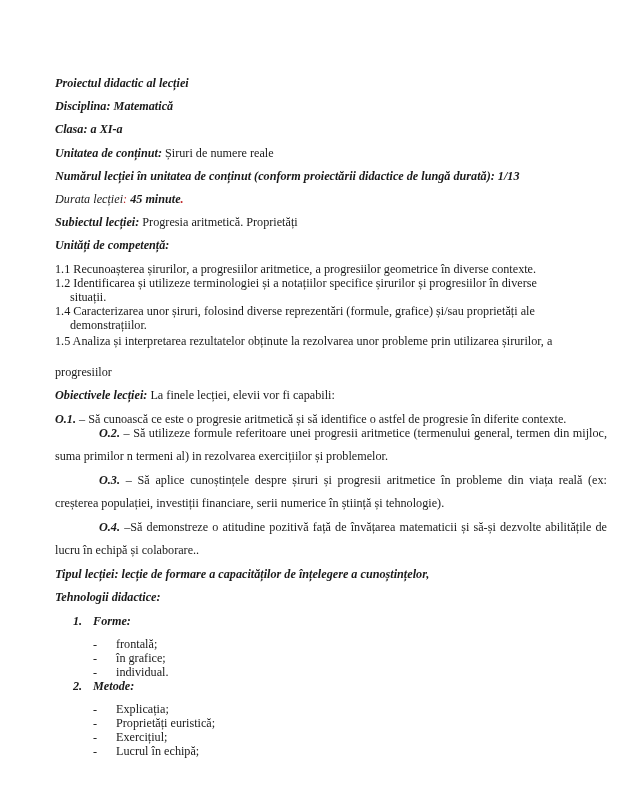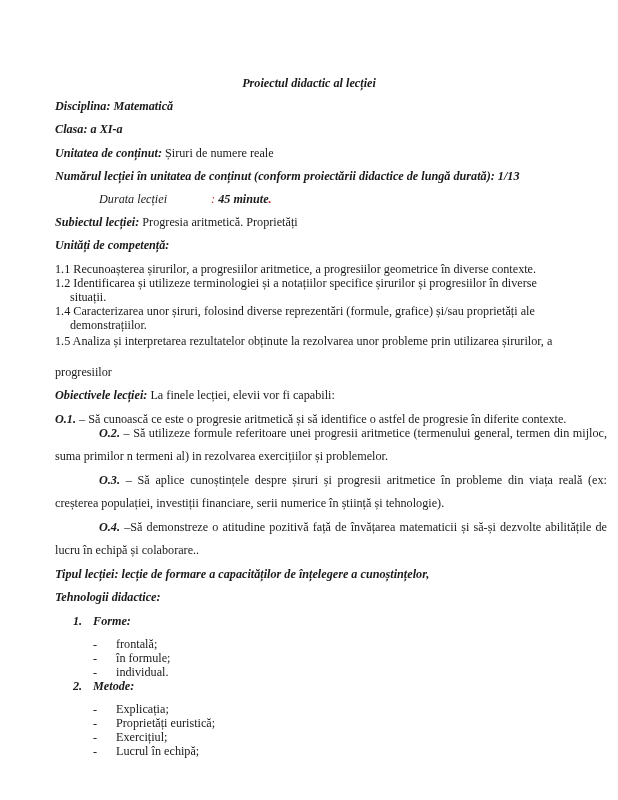--- a/index.html
+++ b/index.html
@@ -3,23 +3,23 @@
 <meta charset="utf-8">
 <style>
   html, body { margin: 0; padding: 0; background: #ffffff; }
   body { width: 618px; height: 800px; position: relative; overflow: hidden;
          font-family: "Liberation Serif", "DejaVu Serif", serif; color: #1a1a1a; font-size: 12.2px; }
   .page { position: absolute; left: 55px; top: 0; width: 508px; }
   .line { position: absolute; left: 0; white-space: nowrap; line-height: 14px; }
   .just { width: 508px; text-align: justify; text-align-last: justify; white-space: normal; margin-left: 44px; }
   .bi { font-weight: bold; font-style: italic; }
   .b { font-weight: normal; }
-  .i { font-style: italic; margin-left: 44px; }
+  .i { font-style: italic; }
   .red { color: #c0282a; }
-  .center { left: 0; width: 508px; text-align: center; }
+  .center { left: 0; width: 508px; text-align: left; }
   .indent { padding-left: 15px; }
   .ol-num { display: inline-block; width: 20px; }
   .dash { display: inline-block; width: 23px; }
 </style>
 </head>
 <body>
 
 <div class="page">
 
   <div class="line center bi" style="top:76px">Proiectul didactic al lecției</div>
@@ -85,21 +85,21 @@
   <div class="line" style="top:543px">lucru în echipă și colaborare..</div>
 
   <div class="line bi" style="top:567px">Tipul lecției: lecție de formare a capacităților de înțelegere a cunoștințelor,</div>
 
   <div class="line bi" style="top:590px">Tehnologii didactice:</div>
 
   <div class="line bi" style="top:614px; left:18px">
     <span class="ol-num">1.</span><span>Forme:</span>
   </div>
   <div class="line" style="top:637px; left:38px"><span class="dash">-</span><span>frontală;</span></div>
-  <div class="line" style="top:651px; left:38px"><span class="dash">-</span><span>în formule;</span></div>
+  <div class="line" style="top:651px; left:38px"><span class="dash">-</span><span>în grafice;</span></div>
   <div class="line" style="top:665px; left:38px"><span class="dash">-</span><span>individual.</span></div>
 
   <div class="line bi" style="top:679px; left:18px">
     <span class="ol-num">2.</span><span>Metode:</span>
   </div>
   <div class="line" style="top:702px; left:38px"><span class="dash">-</span><span>Explicația;</span></div>
   <div class="line" style="top:716px; left:38px"><span class="dash">-</span><span>Proprietăți euristică;</span></div>
   <div class="line" style="top:730px; left:38px"><span class="dash">-</span><span>Exercițiul;</span></div>
   <div class="line" style="top:744px; left:38px"><span class="dash">-</span><span>Lucrul în echipă;</span></div>
 

